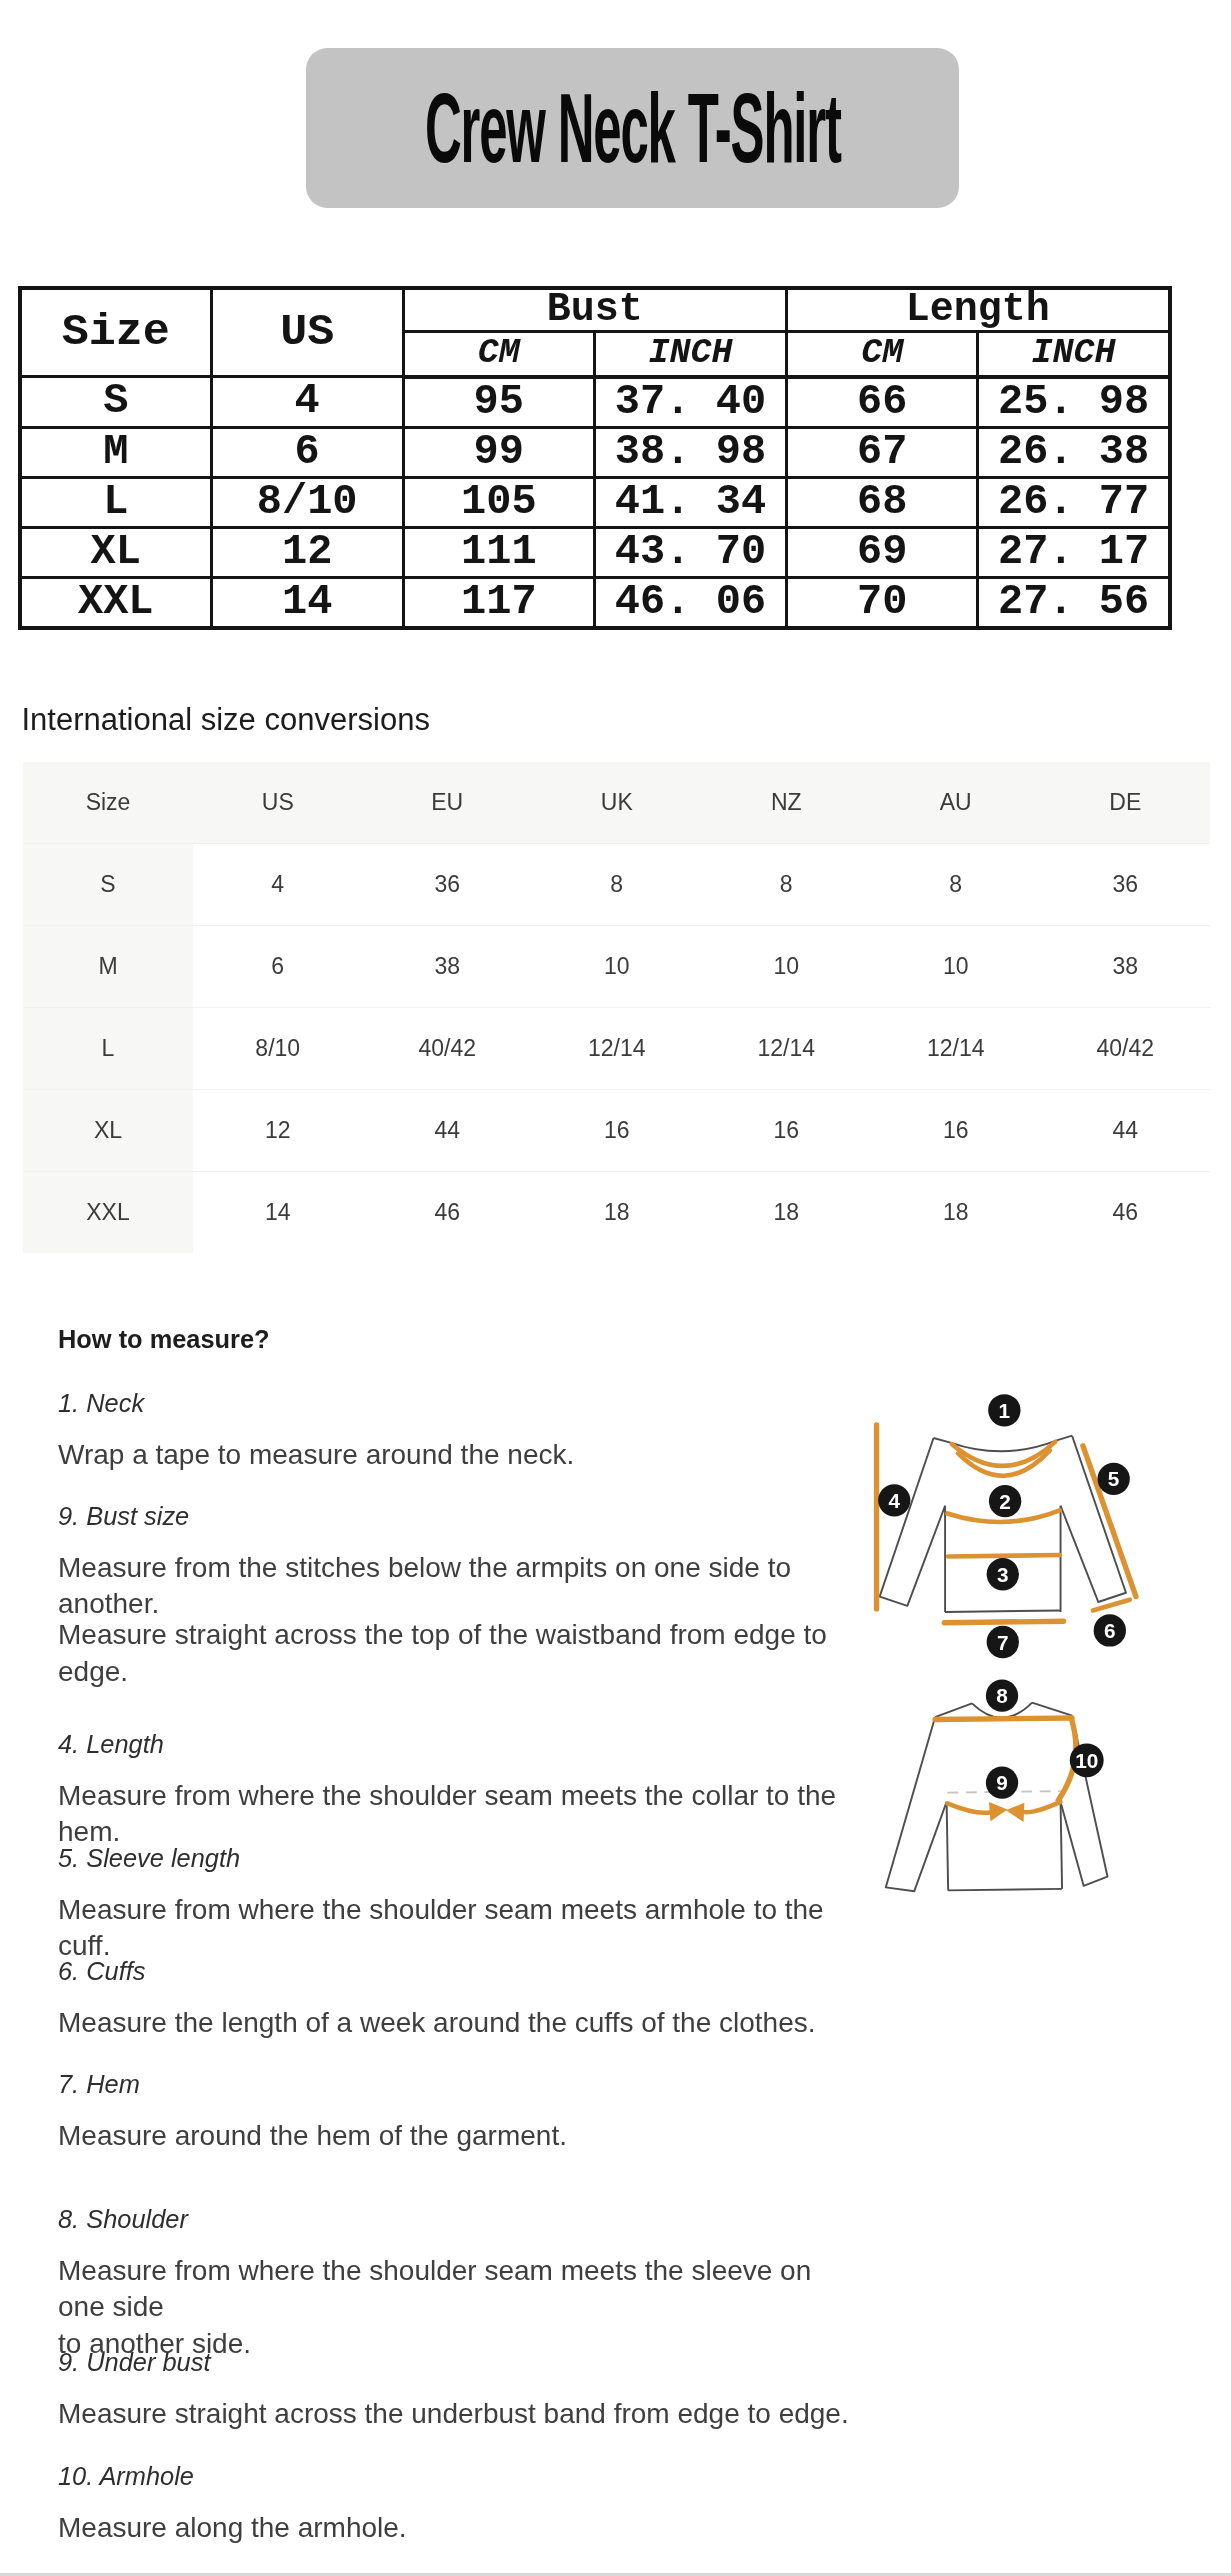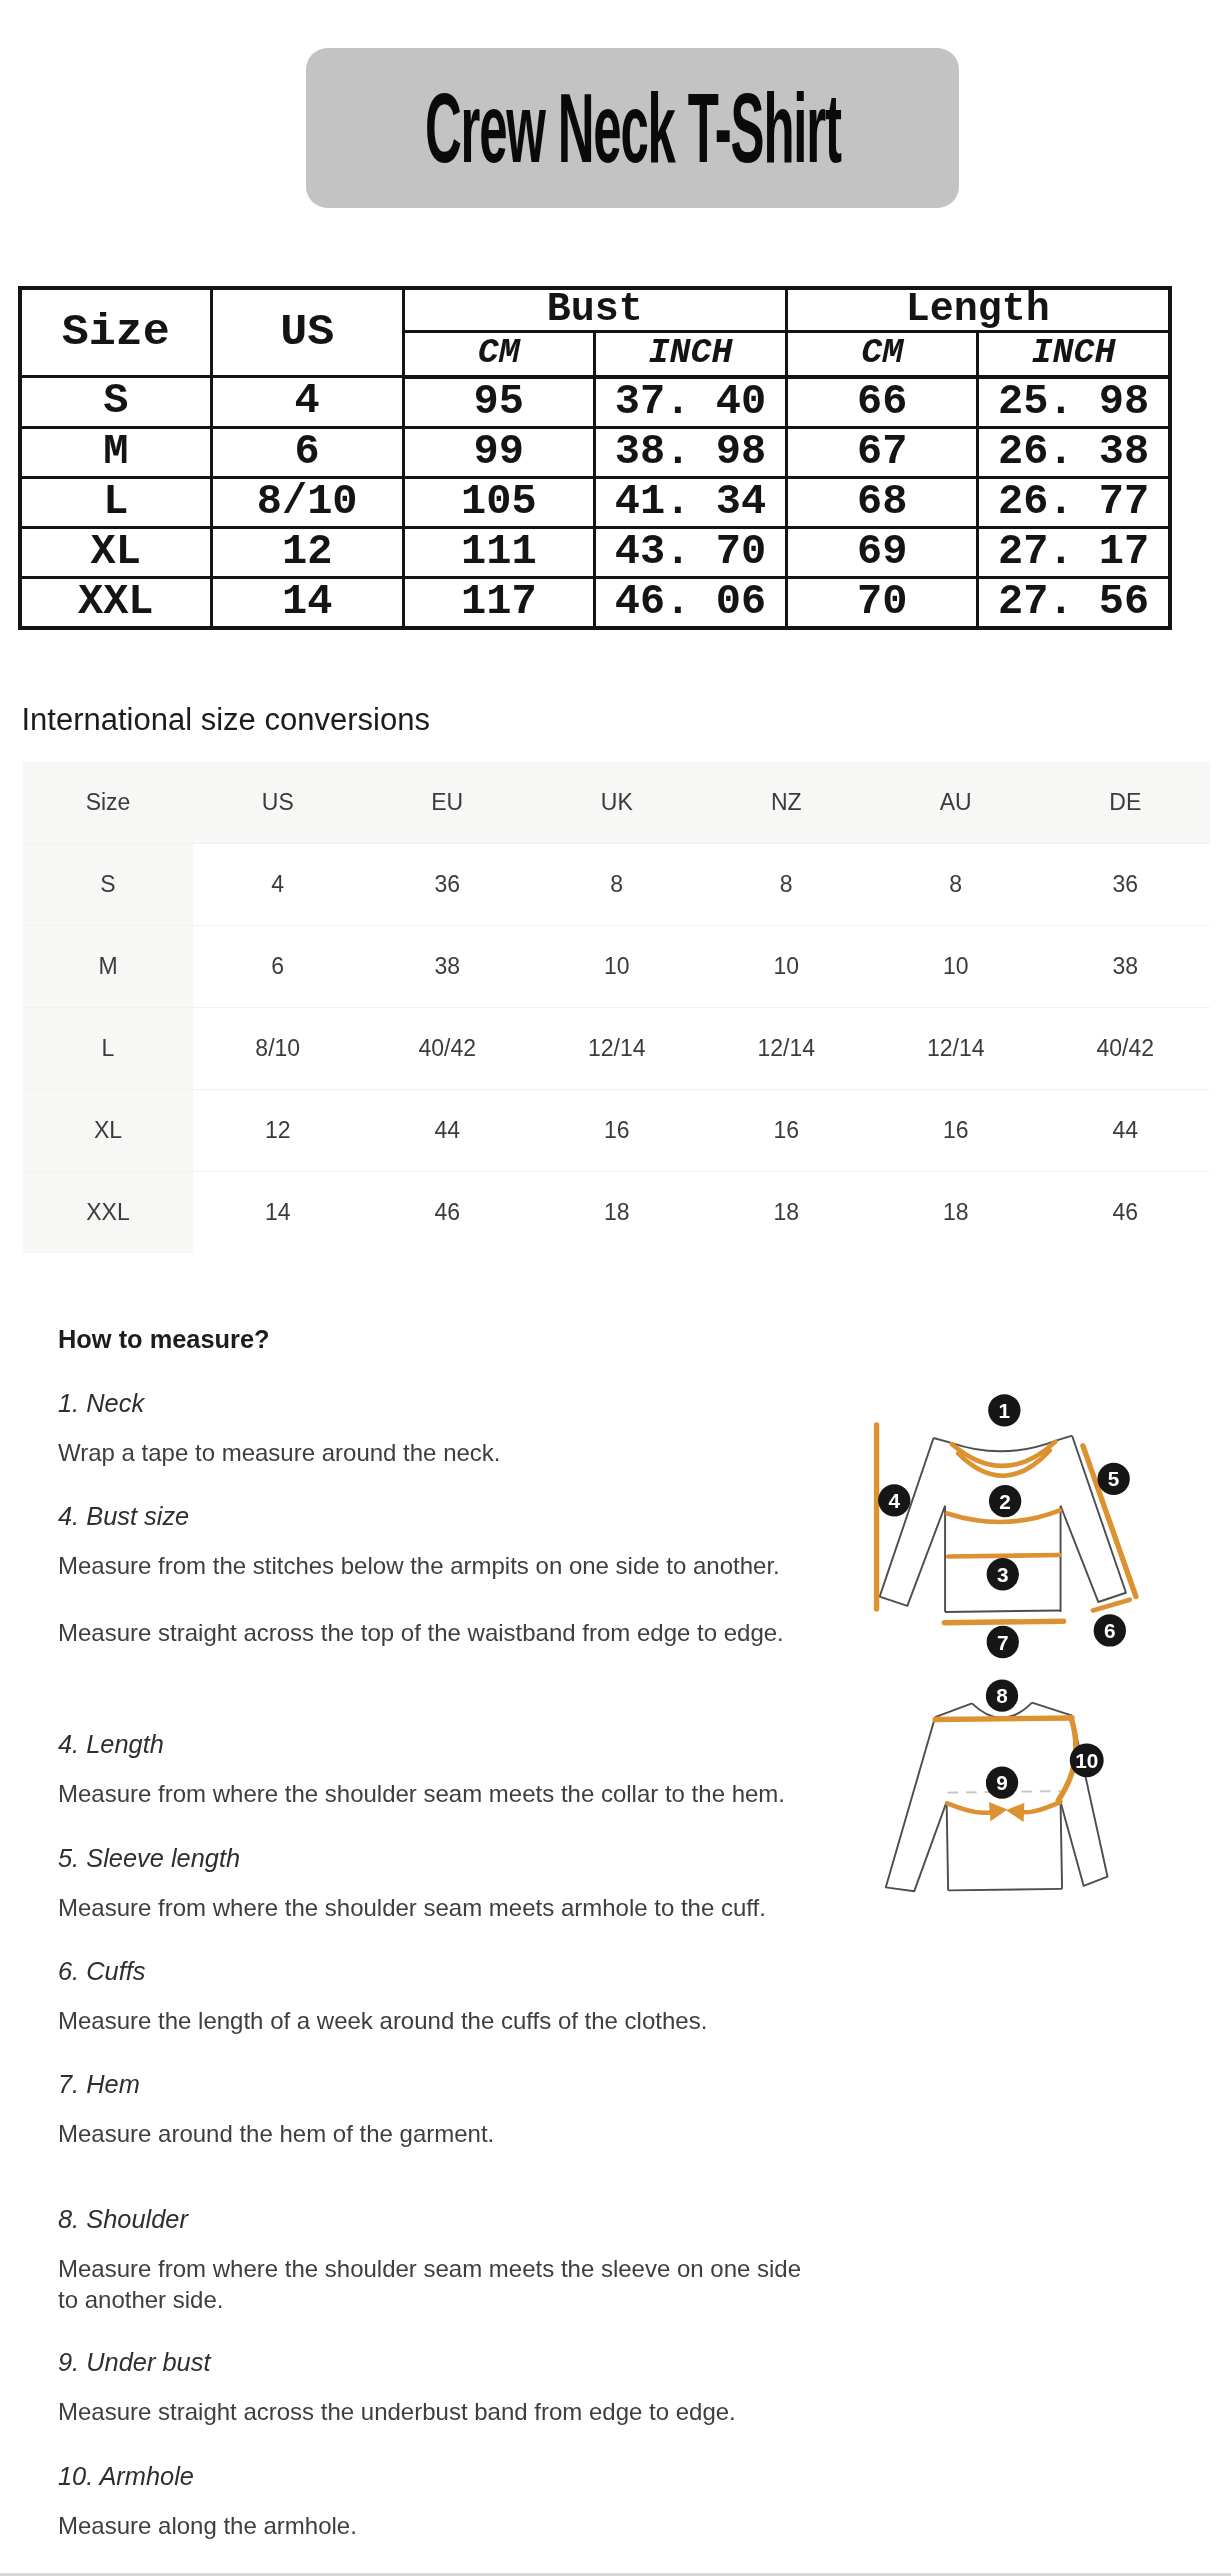--- a/index.html
+++ b/index.html
@@ -47,21 +47,21 @@
   .intl-table td{height:81px;padding:0;background:#ffffff;}
   .intl-table tbody td:first-child{background:#f7f7f6;}
   .intl-table tbody tr td{border-top:1.5px solid #f1f1ef;}
   
   .howto-heading{
     position:absolute;left:58px;top:1325px;margin:0;
     font-size:25.4px;font-weight:bold;color:#1d1d1d;
   }
   .hitem{position:absolute;left:58px;width:792px;}
   .hitem .t{margin:0 0 18.5px 0;font-size:25.4px;font-weight:400;color:#2e2e2e;line-height:29px;font-style:italic;}
-  .hitem .d{margin:0;font-size:24px;font-weight:400;color:#3e3e3e;line-height:1.32;}
+  .hitem .d{margin:0;font-size:28px;font-weight:400;color:#3e3e3e;line-height:1.32;}
   .hitem .d span{display:block;}
   
   .diag{position:absolute;}
   .diag-front{left:835px;top:1381px;}
   .diag-back{left:835px;top:1677px;}
   .badge-num{
     font-family:"Liberation Sans",sans-serif;font-size:27px;font-weight:bold;fill:#ffffff;
     text-anchor:middle;
   }
   
@@ -213,21 +213,21 @@
   </tbody>
 </table>
 
 <h3 class="howto-heading">How to measure?</h3>
 
 <div class="hitem" style="top:1389px">
   <p class="t">1. Neck</p>
   <p class="d">Wrap a tape to measure around the neck.</p>
 </div>
 <div class="hitem" style="top:1502px">
-  <p class="t">4. Bust size</p>
+  <p class="t">9. Bust size</p>
   <p class="d">Measure from the stitches below the armpits on one side to another.</p>
 </div>
 <div class="hitem" style="top:1617px">
   <p class="d">Measure straight across the top of the waistband from edge to edge.</p>
 </div>
 <div class="hitem" style="top:1730px">
   <p class="t">4. Length</p>
   <p class="d">Measure from where the shoulder seam meets the collar to the hem.</p>
 </div>
 <div class="hitem" style="top:1844px">

